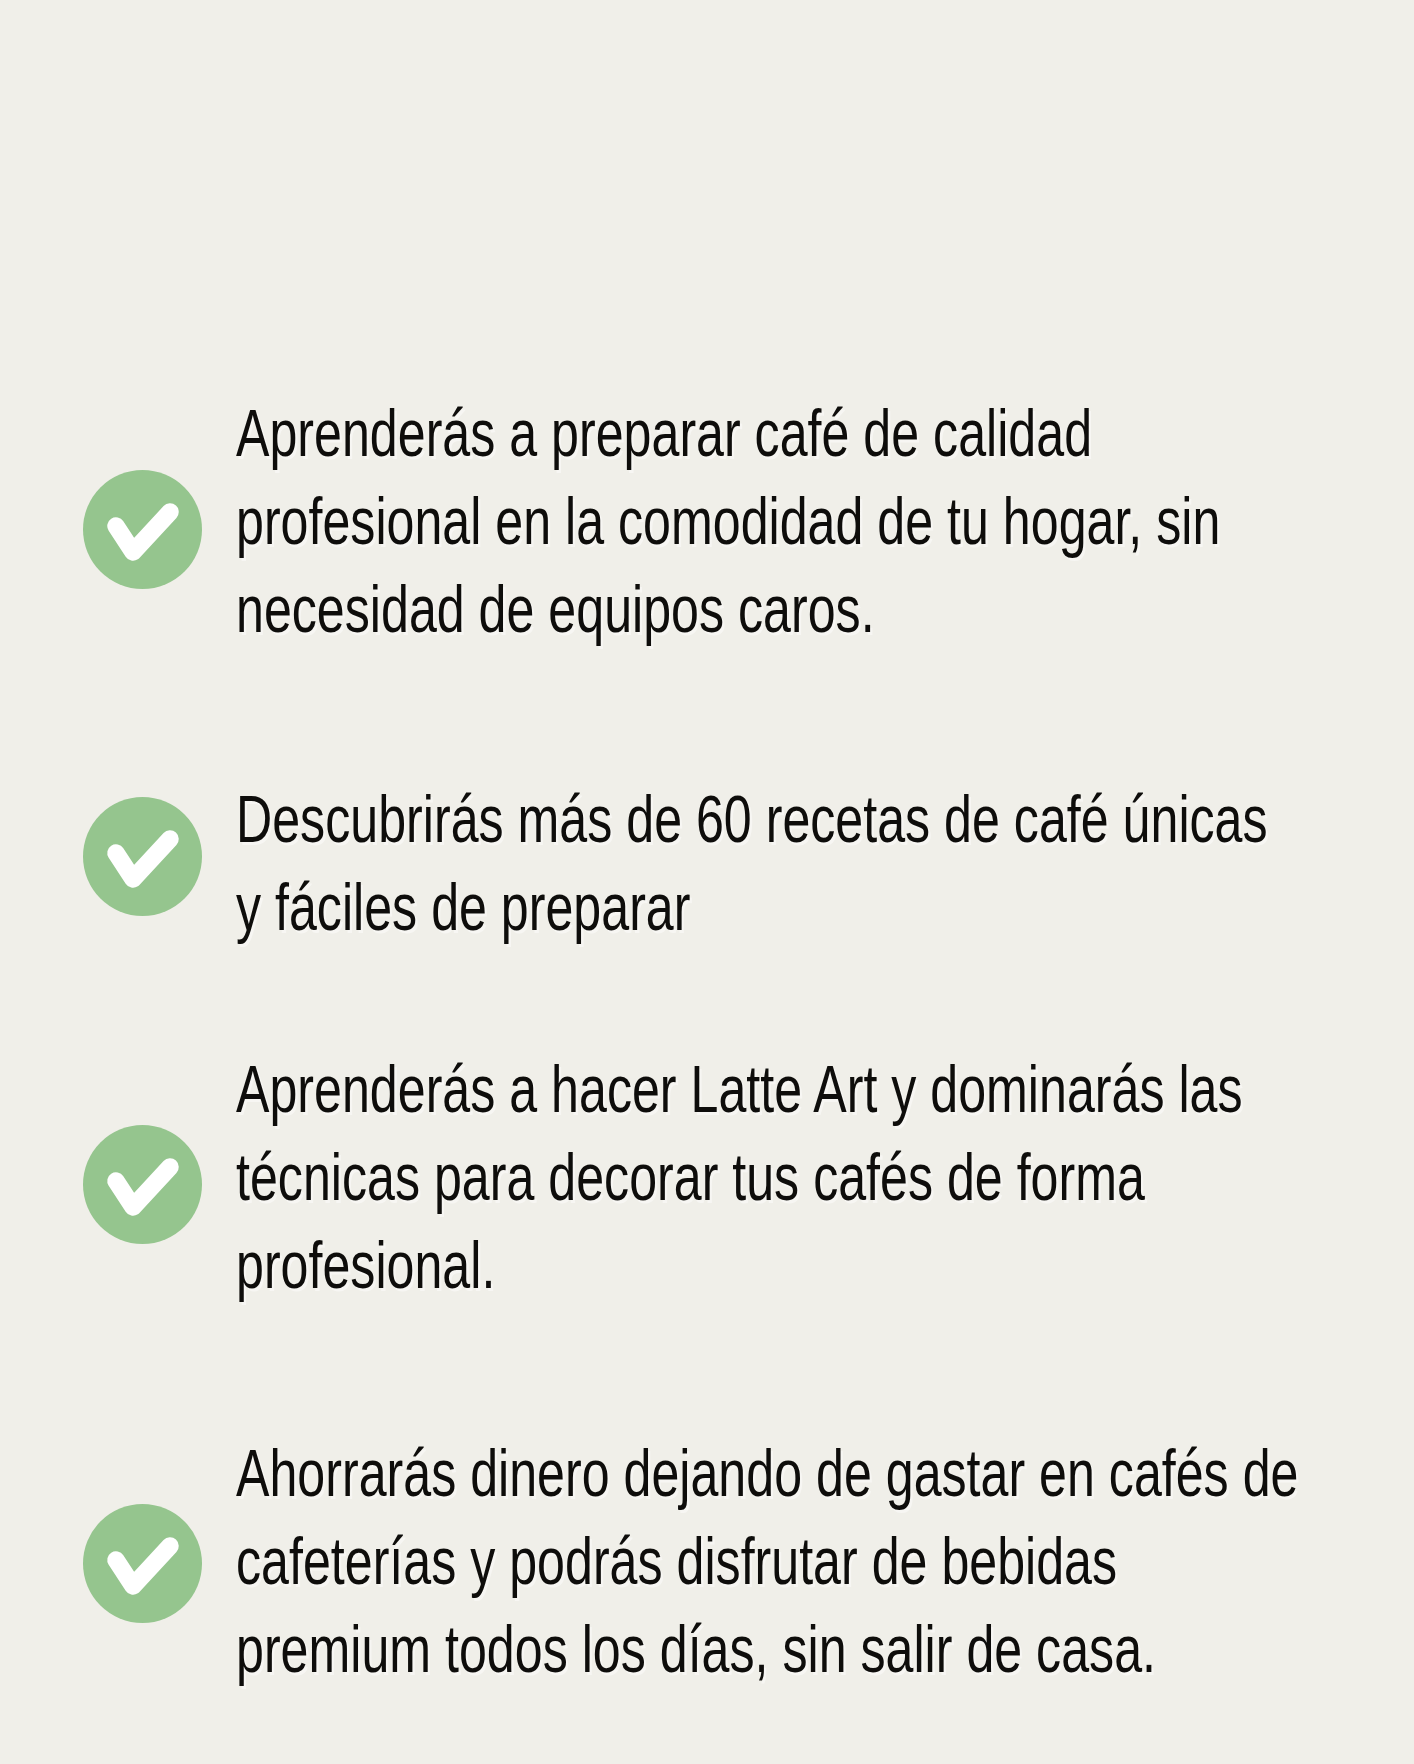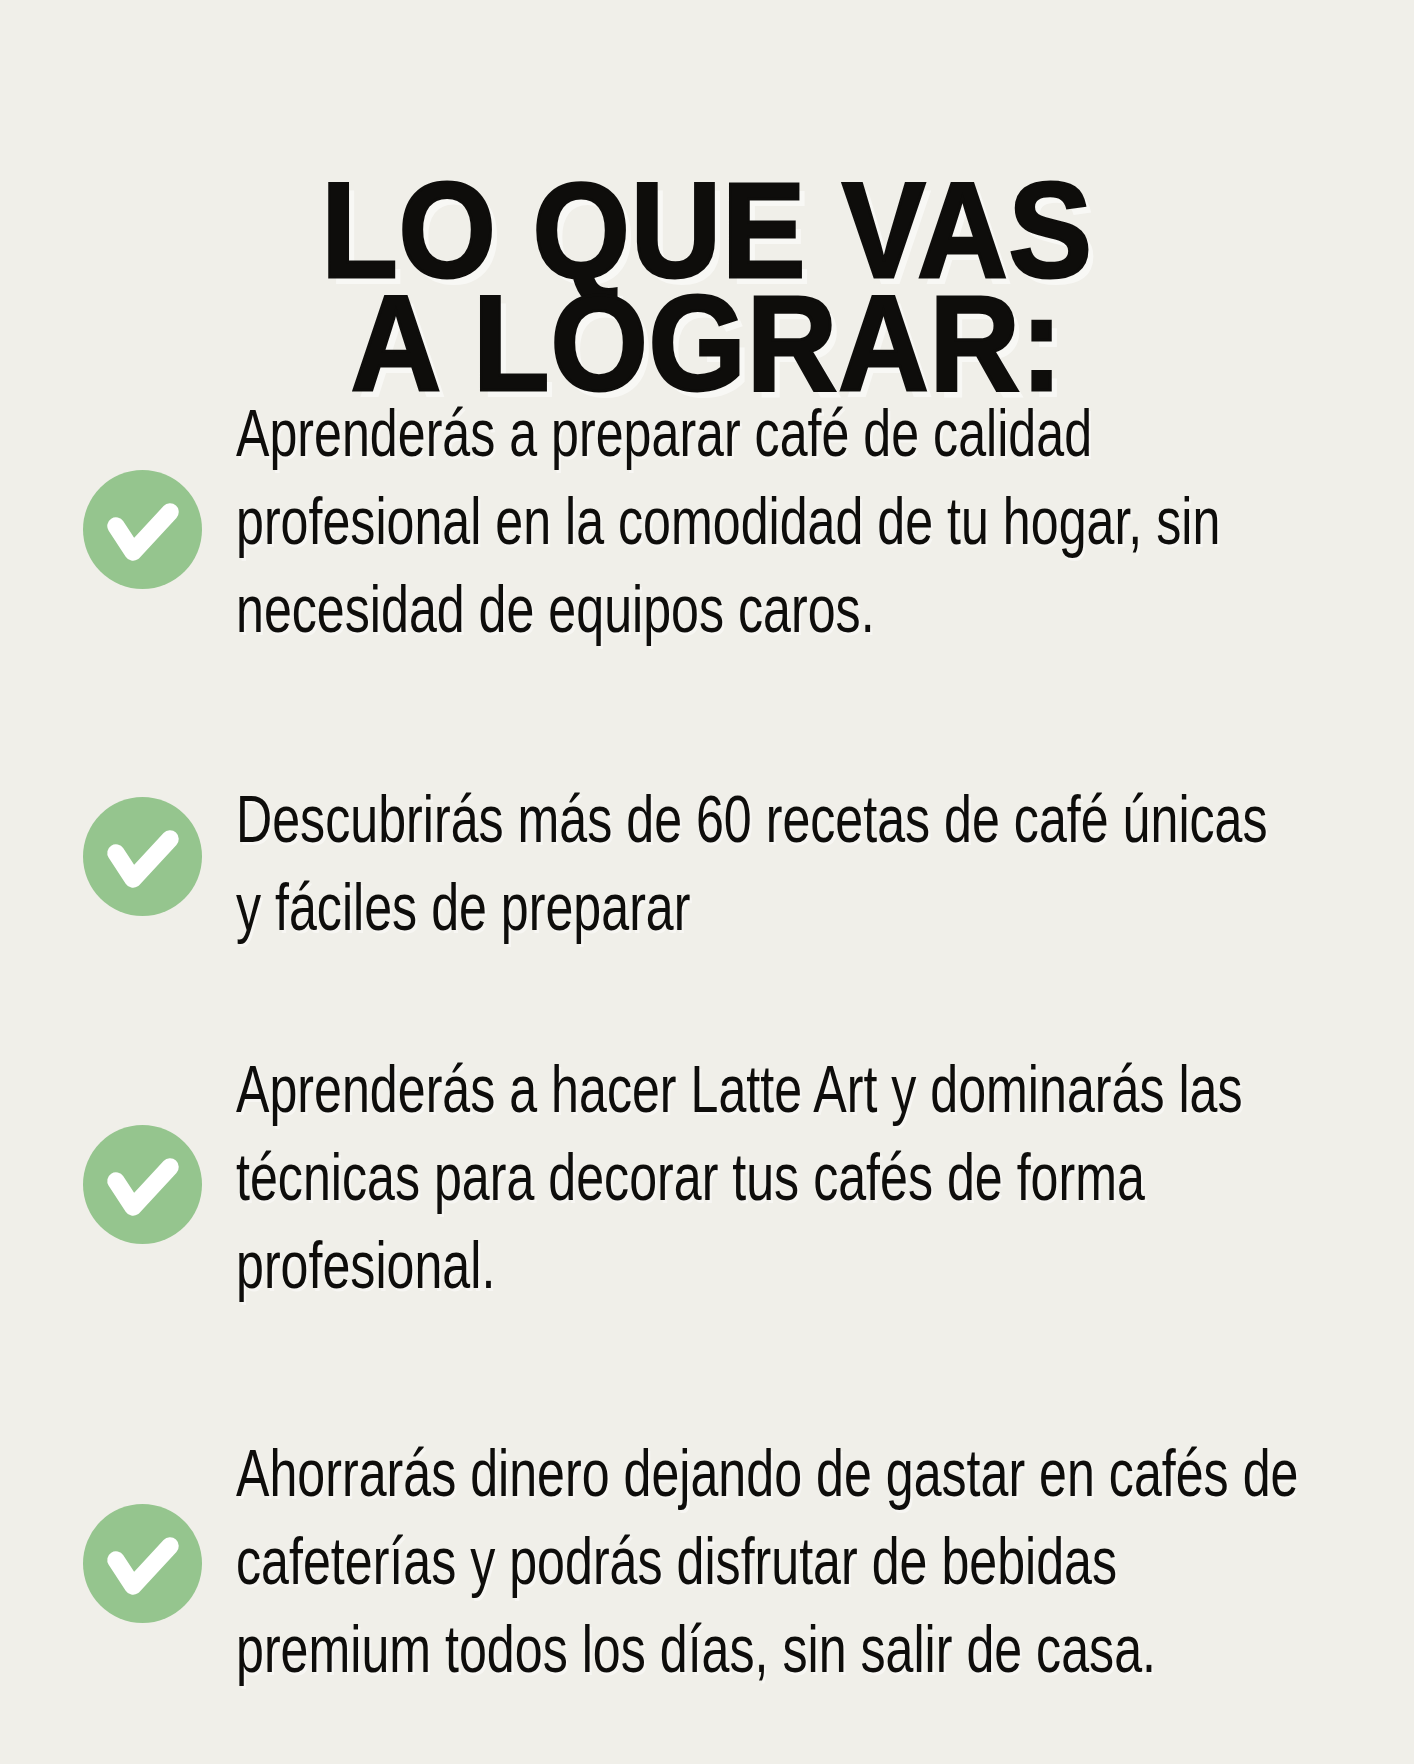--- a/index.html
+++ b/index.html
@@ -64,24 +64,20 @@
   .text-1 { top: 389px; }
   .text-2 { top: 775px; }
   .text-3 { top: 1045px; }
   .text-4 { top: 1429px; }
 </style>
 </head>
 <body>
 
 <div class="canvas">
 
-  <h1 class="title">
-    <span class="title-line">LO QUE VAS</span>
-    <span class="title-line">A LOGRAR:</span>
-  </h1>
 
   <span class="badge badge-1">
     <svg viewBox="0 0 119 119" aria-hidden="true">
       <circle cx="59.5" cy="59.5" r="59.5" fill="#95c58e" class="badge-circle"></circle>
       <polyline points="33,56 50,82 87,42" fill="none" stroke="#ffffff" stroke-width="17.5" stroke-linecap="round" stroke-linejoin="round" class="badge-check"></polyline>
     </svg>
   </span>
   <div class="item-text text-1">
     <span class="line">Aprenderás a preparar café de calidad</span>
     <span class="line">profesional en la comodidad de tu hogar, sin</span>

